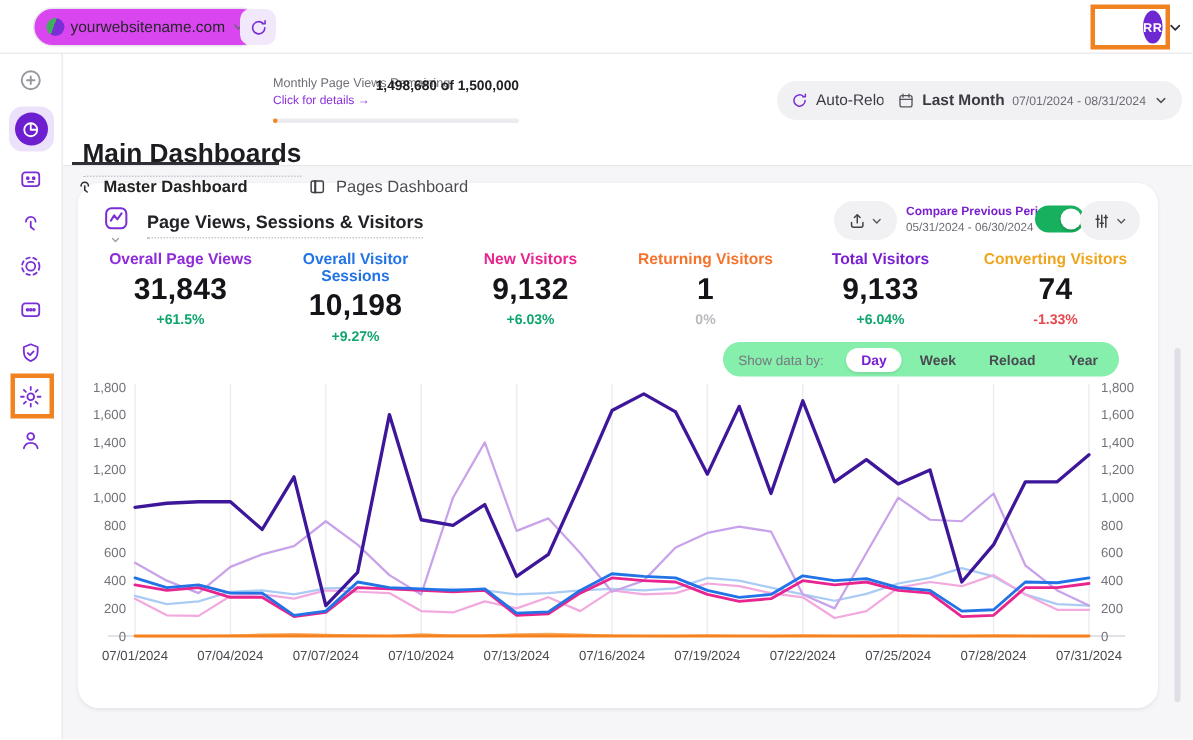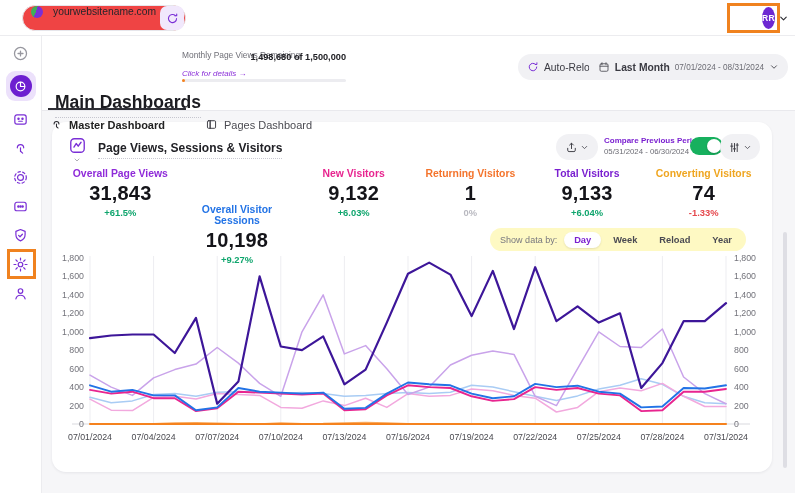--- a/index.html
+++ b/index.html
@@ -4,37 +4,37 @@
 <style>
   * { box-sizing: border-box; margin: 0; padding: 0; }
   html,body { width:795px; height:493px; }
   body {
     font-family: "Liberation Sans", sans-serif;
     background:#f6f6f8; position:relative; overflow:hidden;
     -webkit-font-smoothing: antialiased; color:#222;
   }
   
   .topbar { position:absolute; left:0; top:0; width:795px; height:36px; background:#fff; border-bottom:1px solid #ececef; z-index:6; }
-  .site-pill { position:absolute; left:22px; top:5px; height:26px; border:1px solid #e6e6eb; border-radius:13px; background:#ef4444; display:flex; gap:10px; padding:0 9px 0 8px; font-size:10.3px; color:#26262b; cursor:pointer; }
+  .site-pill { position:absolute; left:22px; top:5px; height:26px; border:1px solid #e6e6eb; border-radius:13px; background:#d946ef; display:flex; align-items:center; gap:4px; padding:0 9px 0 8px; font-size:10.3px; color:#26262b; cursor:pointer; }
   .favicon { width:12px; height:12px; border-radius:50%; background:linear-gradient(110deg,#3fae5a 0 42%,#7a2fd6 42% 100%); flex:0 0 auto; }
   .reload-btn { position:absolute; left:160px; top:6px; width:24px; height:24px; border-radius:7px; background:#f1e8fc; border:none; display:flex; align-items:center; justify-content:center; cursor:pointer; }
   .avatar-box { position:absolute; left:727px; top:3px; width:53px; height:30px; border:3px solid #F0821F; display:flex; align-items:center; justify-content:center; gap:3px; }
   .avatar { width:22px; height:22px; border-radius:50%; background:#6D28D2; color:#fff; font-size:8.5px; font-weight:700; display:flex; align-items:center; justify-content:center; letter-spacing:.3px; cursor:pointer;margin-left:44px; }
   
   .sidebar { position:absolute; left:0; top:36px; width:42px; height:457px; background:#fff; border-right:1px solid #ececef; display:flex; flex-direction:column; align-items:center; padding-top:6px; gap:7px; z-index:5; }
   .side-item { width:24px; height:22px; display:flex; align-items:center; justify-content:center; cursor:pointer; }
   .side-item.active { width:30px; height:30px; background:#ece1fb; border-radius:9px; }
   .active-circle { width:22px; height:22px; border-radius:50%; background:#6D1FD0; display:flex; align-items:center; justify-content:center; }
   .gear-annotation { position:absolute; left:7px; top:249px; width:29px; height:30px; border:3px solid #F0821F; z-index:9; pointer-events:none; }
   
   .header-bg { position:absolute; left:42px; top:36px; width:753px; height:75px; background:#fff; }
   .page-title { position:absolute; left:55px; top:52px; font-size:17.5px; font-weight:700; color:#1c1c21; padding-bottom:4px; border-bottom:1px dotted #c6c6cf; z-index:2;margin-top:40px; }
   .quota { position:absolute; left:182px; top:50px; width:164px; z-index:2; }
   .quota-label { font-size:8.4px; color:#6f6f77; white-space:nowrap; }
-  .quota-link { font-size:8px; color:#8B30D9; margin-top:9px; cursor:pointer;font-style:italic; }
+  .quota-link { font-size:8px; color:#8B30D9; margin-top:2px; cursor:pointer; }
   .quota-value { position:absolute; right:0; top:2px; font-size:9.2px; font-weight:700; color:#202025; white-space:nowrap; }
   .quota-bar { position:absolute; left:0; top:29px; width:164px; height:3px; background:#ececf0; border-radius:2px; }
   .quota-fill { height:3px; background:#F5821E; border-radius:2px; }
   .ctrl-pill { position:absolute; top:54px; height:26px; background:#f1f1f4; border-radius:13px; display:flex; align-items:center; gap:5px; padding:0 9px; font-size:10.3px; color:#3a3a42; cursor:pointer; z-index:2; white-space:nowrap; }
   .ctrl-pill .range { font-size:8.2px; color:#6c6c74; }
   .tab { position:absolute; top:91px; display:flex; gap:6px; align-items:center; font-size:11px; cursor:pointer; z-index:2;margin-top:27px; }
   .tab-underline { position:absolute; left:48px; top:108px; width:138px; height:2px; background:#2f2f36; z-index:3; }
   .header-divider { position:absolute; left:42px; top:110px; width:753px; height:1px; background:#e9e9ed; }
   
   .panel { position:absolute; left:52px; top:122px; width:720px; height:350px; background:#fff; border-radius:14px; box-shadow:0 1px 3px rgba(20,20,40,.07); }
@@ -46,21 +46,21 @@
   .compare-label { font-size:8px; font-weight:700; color:#7A1FD0; white-space:nowrap; }
   .compare-range { font-size:7.8px; color:#6c6c74; margin-top:2px; white-space:nowrap; }
   .toggle { position:absolute; left:638px; top:15px; width:33px; height:18px; border-radius:10px; background:#17B05E; cursor:pointer; }
   .toggle-knob { position:absolute; right:2px; top:2px; width:14px; height:14px; border-radius:50%; background:#fff; box-shadow:0 1px 2px rgba(0,0,0,.2); }
   .sliders-pill { position:absolute; left:668px; top:12px; width:40px; height:26px; background:#f1f1f4; border-radius:13px; display:flex; align-items:center; justify-content:center; gap:2px; cursor:pointer; }
   .metrics { position:absolute; left:10px; top:46px; width:700px; display:flex; }
   .metric { flex:1; text-align:center; }
   .m-label { font-size:10.4px; font-weight:700; }
   .m-value { font-size:20px; font-weight:700; color:#141419; margin-top:3px; letter-spacing:.2px; }
   .m-delta { font-size:9.4px; font-weight:700; margin-top:2px; }
-  .segmented { position:absolute; right:26px; top:106px; height:23px; background:#fef9c3; border-radius:12px; display:flex; align-items:center; font-size:9px; color:#77777e; padding:0 4px 0 10px; gap:2px; }
+  .segmented { position:absolute; right:26px; top:106px; height:23px; background:#86efac; border-radius:12px; display:flex; align-items:center; font-size:9px; color:#77777e; padding:0 4px 0 10px; gap:10px; }
   .seg-label { margin-right:5px; }
   .seg-opt { padding:3px 10px; font-size:9.3px; color:#4a4a52; border-radius:9px; cursor:pointer;font-weight:bold; }
   .seg-opt.sel { background:#fff; color:#7A1FD0; font-weight:700; box-shadow:0 1px 2px rgba(0,0,0,.1); }
   .chart { position:absolute; left:8px; top:130px; width:704px; height:200px; }
   .scrollbar-thumb { position:absolute; right:8px; top:232px; width:4px; height:236px; background:#dedee4; border-radius:2px; z-index:8; cursor:grab; }
   svg { display:block; }
 </style>
 </head>
 <body>
 
@@ -286,21 +286,21 @@
       </span>
   </div>
 
   <div class="metrics" id="metrics">
       <div class="metric">
         <div class="m-label" style="color: rgb(143, 43, 217);">Overall Page Views</div>
         <div class="m-value">31,843</div>
         <div class="m-delta" style="color: rgb(15, 165, 109);">+61.5%</div>
       </div>
       <div class="metric">
-        <div class="m-label" style="color: rgb(34, 115, 230); margin-top: 36px;">Overall Visitor Sessions</div>
+        <div class="m-label" style="color: rgb(34, 115, 230);">Overall Visitor Sessions</div>
         <div class="m-value">10,198</div>
         <div class="m-delta" style="color: rgb(15, 165, 109);">+9.27%</div>
       </div>
       <div class="metric">
         <div class="m-label" style="color: rgb(232, 37, 143);">New Visitors</div>
         <div class="m-value">9,132</div>
         <div class="m-delta" style="color: rgb(15, 165, 109);">+6.03%</div>
       </div>
       <div class="metric">
         <div class="m-label" style="color: rgb(244, 116, 44);">Returning Visitors</div>

